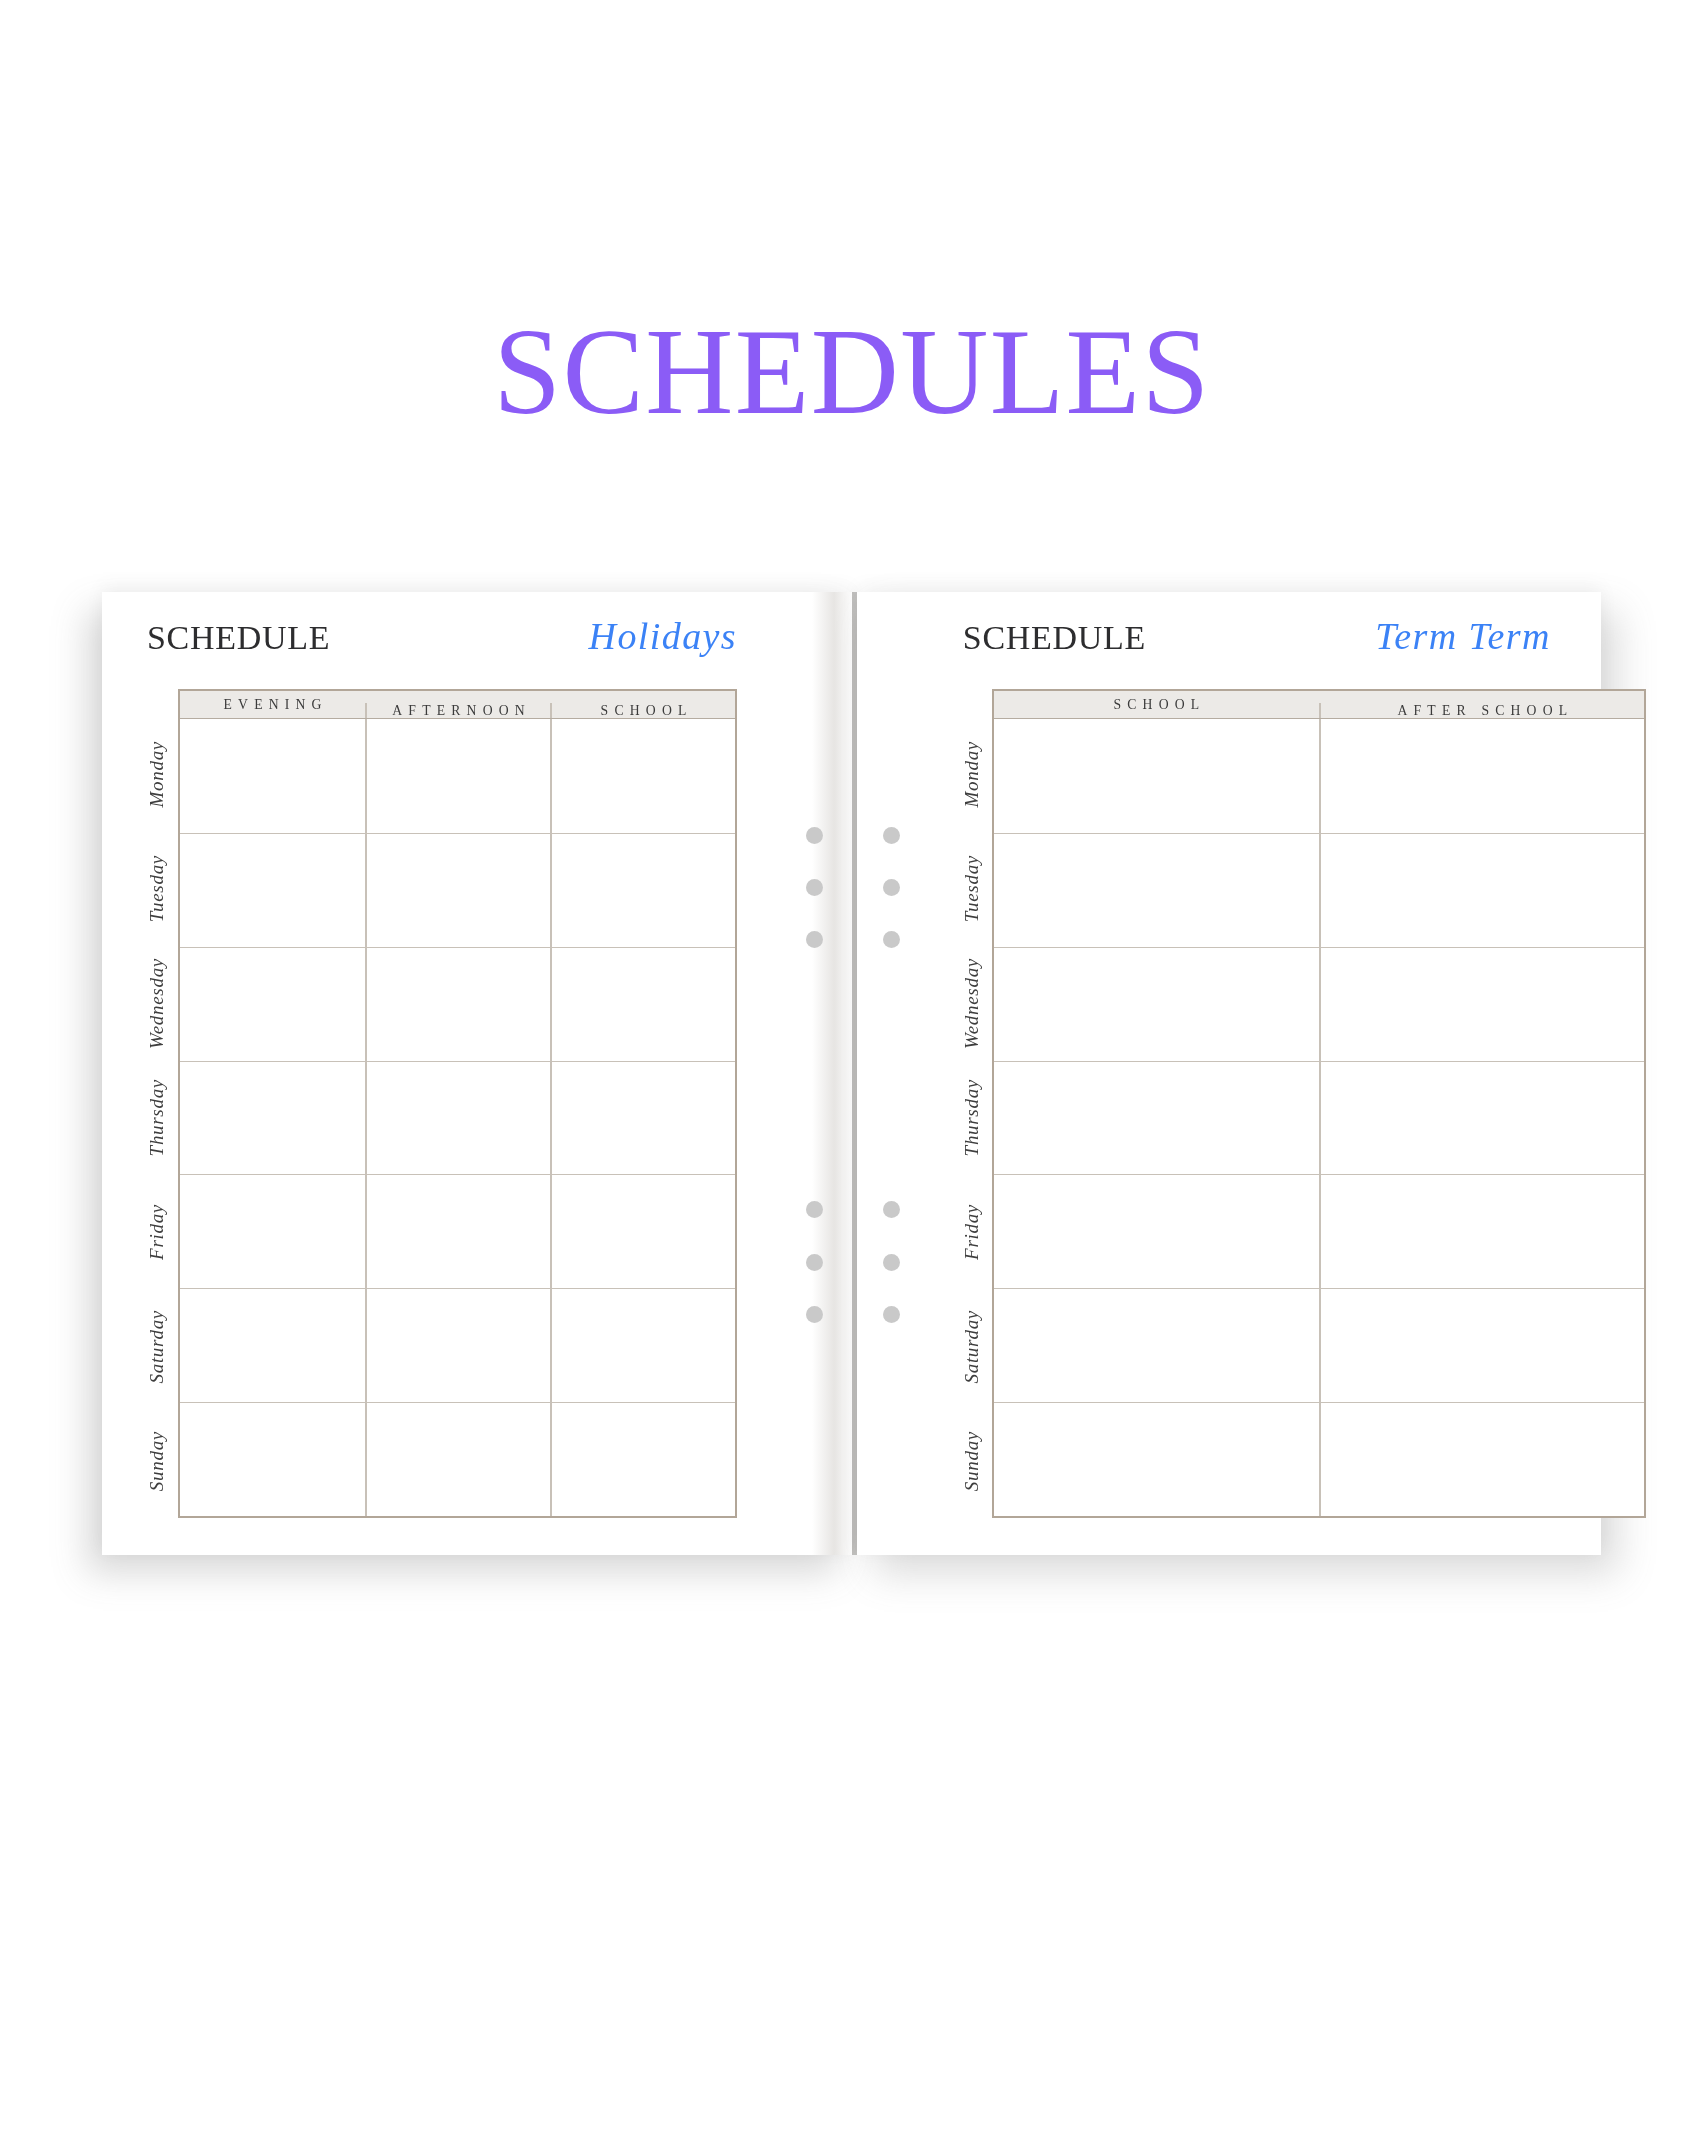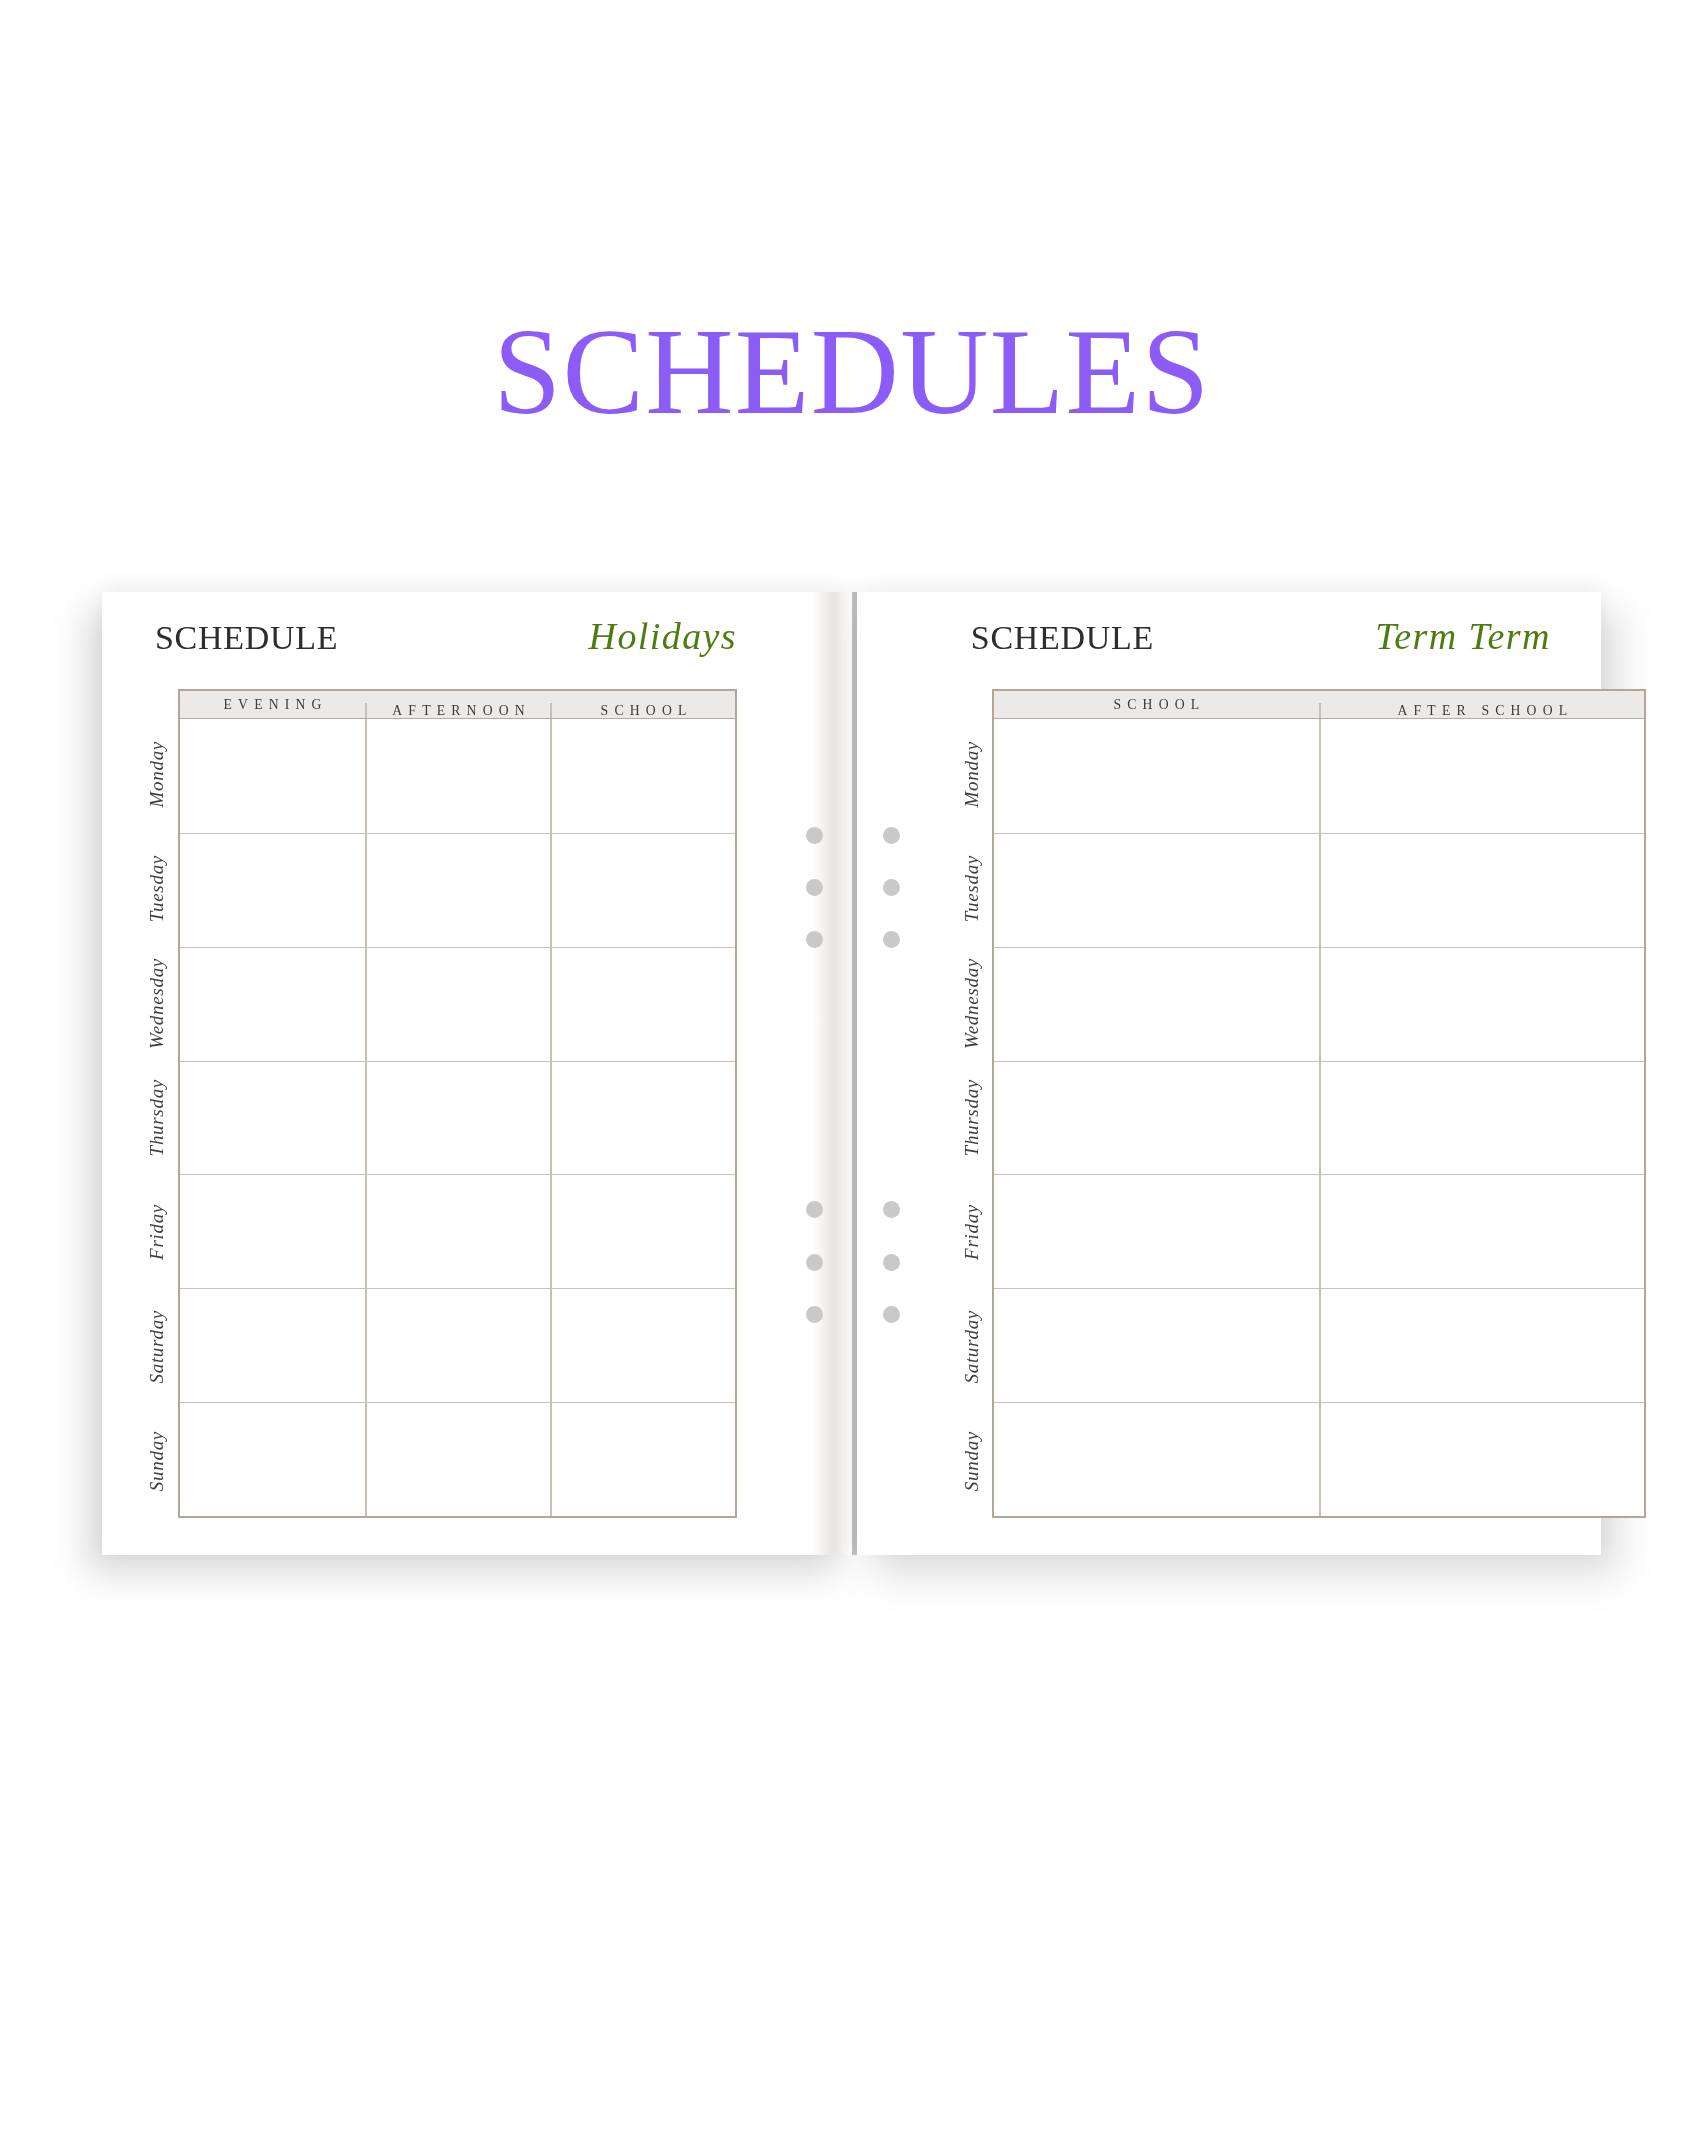--- a/index.html
+++ b/index.html
@@ -57,34 +57,33 @@
       rgba(255,255,255,1) 100%);
     pointer-events: none;
   }
 
   
   .page-header {
     position: absolute; top: 22px;
     display: flex;
     justify-content: space-between;
     align-items: baseline;
-    margin-left: 8px;
   }
   .page-left  .page-header { left: 45px;  right: 115px; }
   .page-right .page-header { left: 106px; right: 50px;  }
   .page-heading {
     font-size: 34px;
     letter-spacing: 0.7px;
     color: #2d2d2f;
   }
   .page-subtitle {
     font-size: 38px;
     font-style: italic;
     letter-spacing: 1.4px;
-    color: #4d7c0f;
+    color: #3b82f6;
   }
 
   
   .table {
     position: absolute;
     top: 97px;
     height: 829px;
     box-sizing: border-box;
     border: 2.1px solid #b2a698;
     background: #ffffff;

